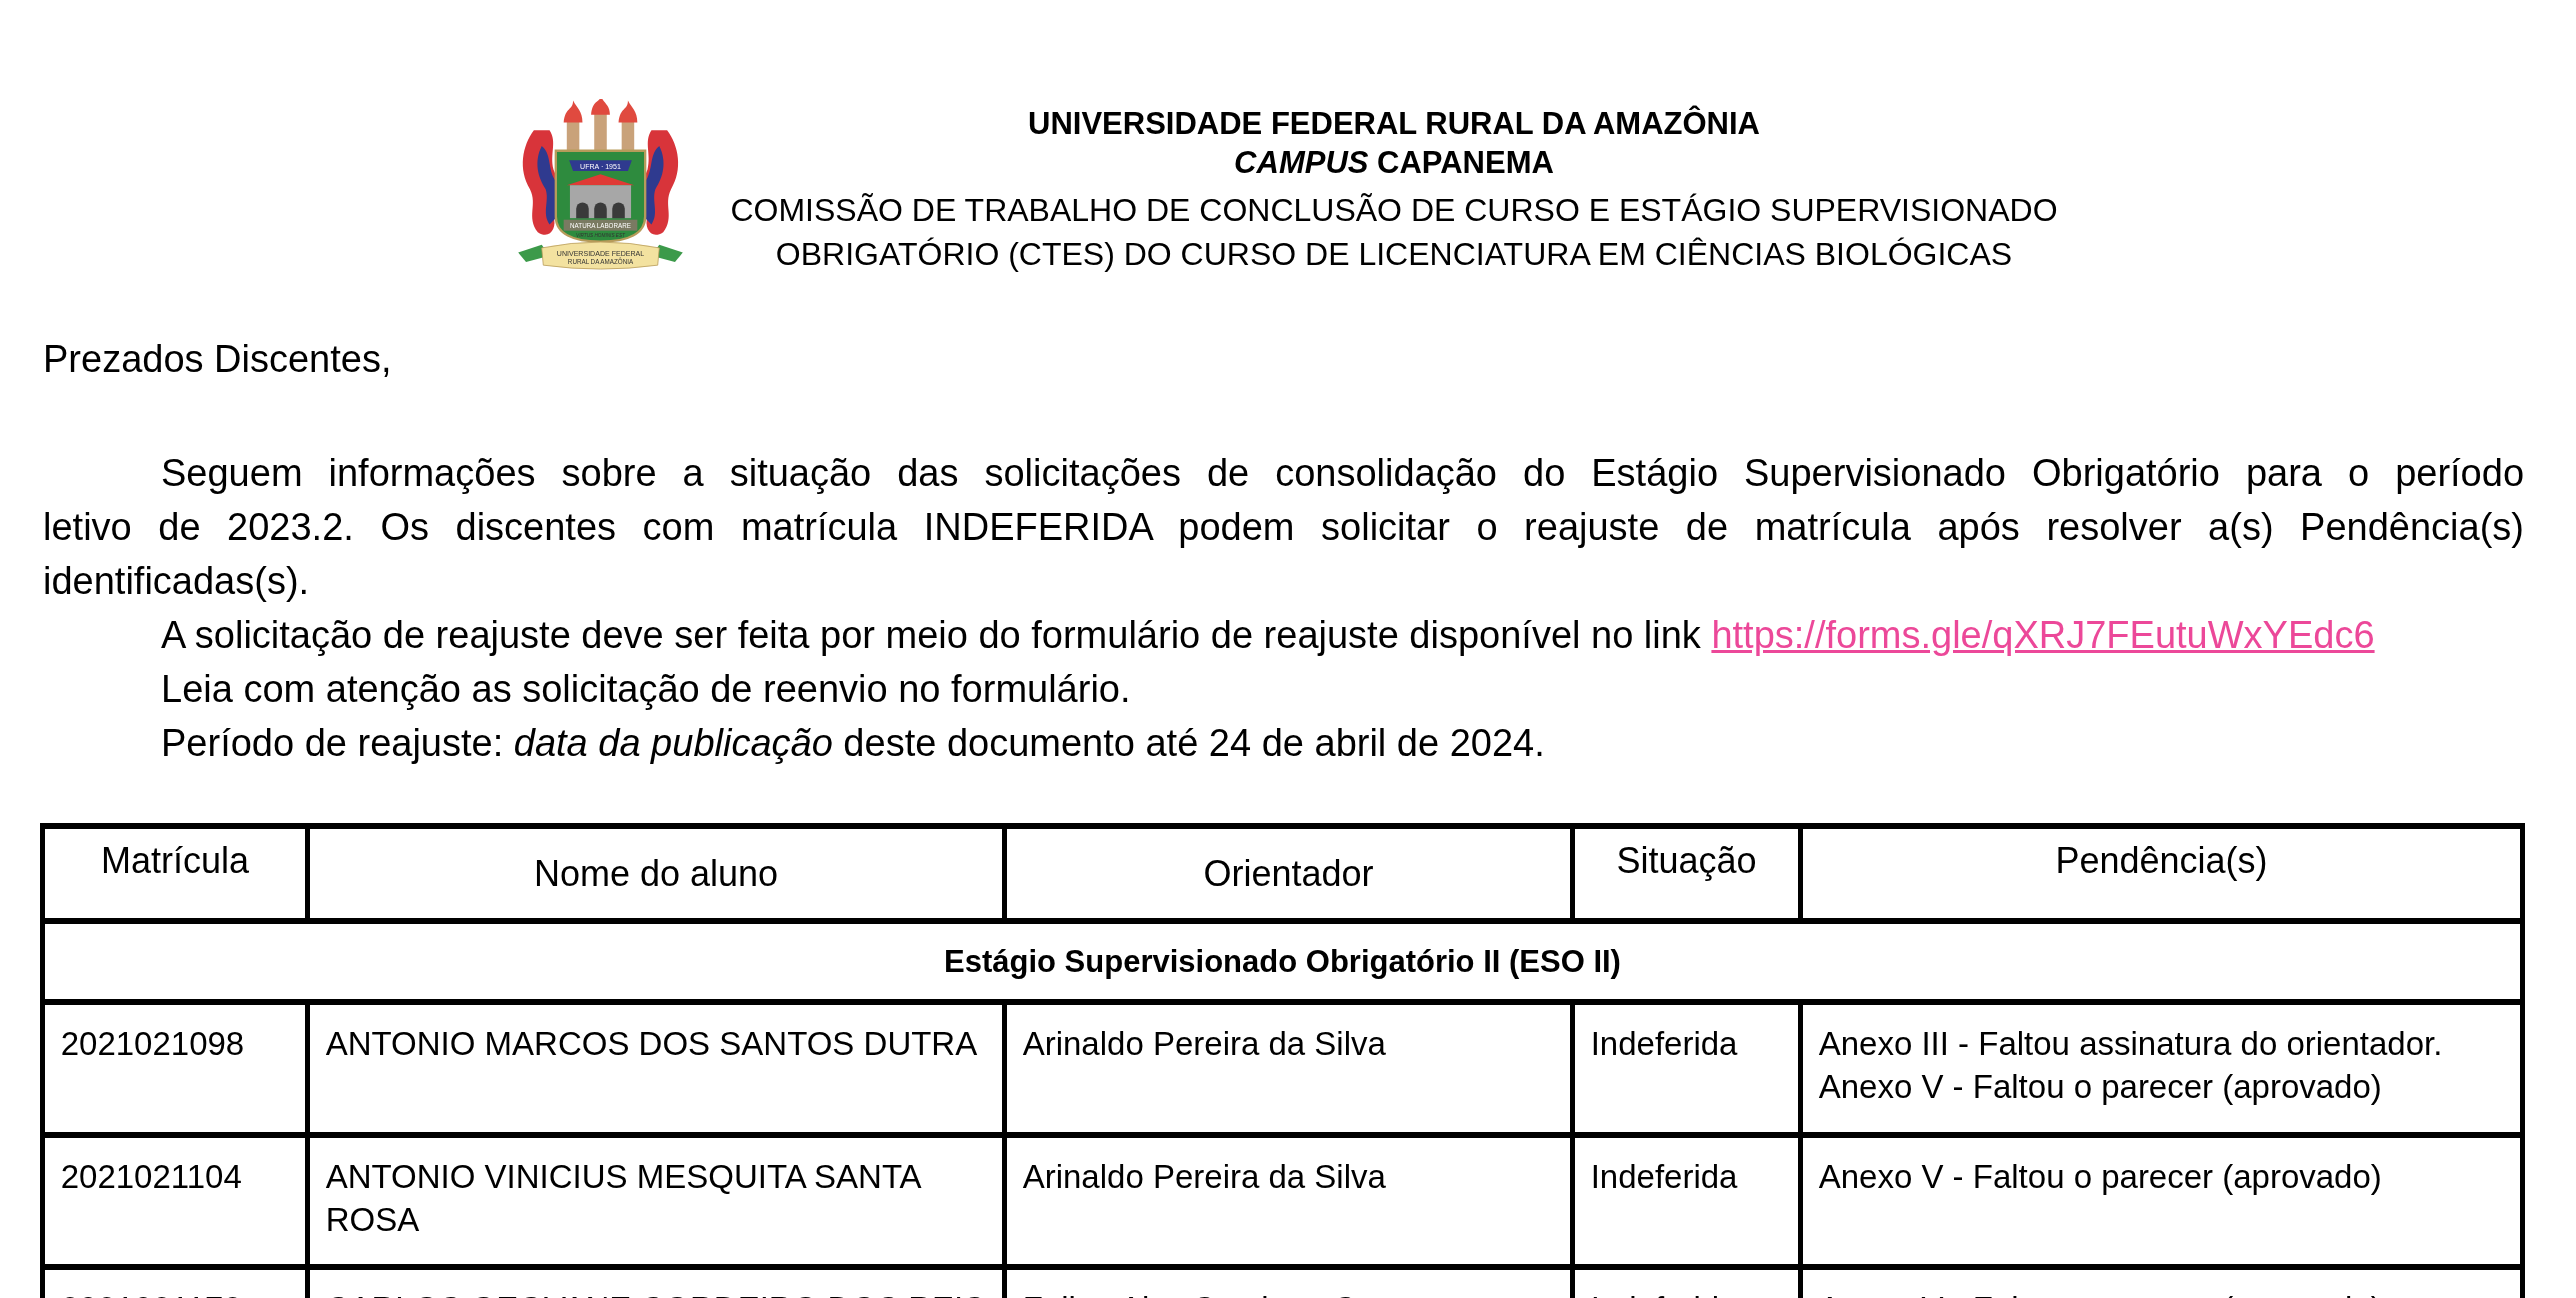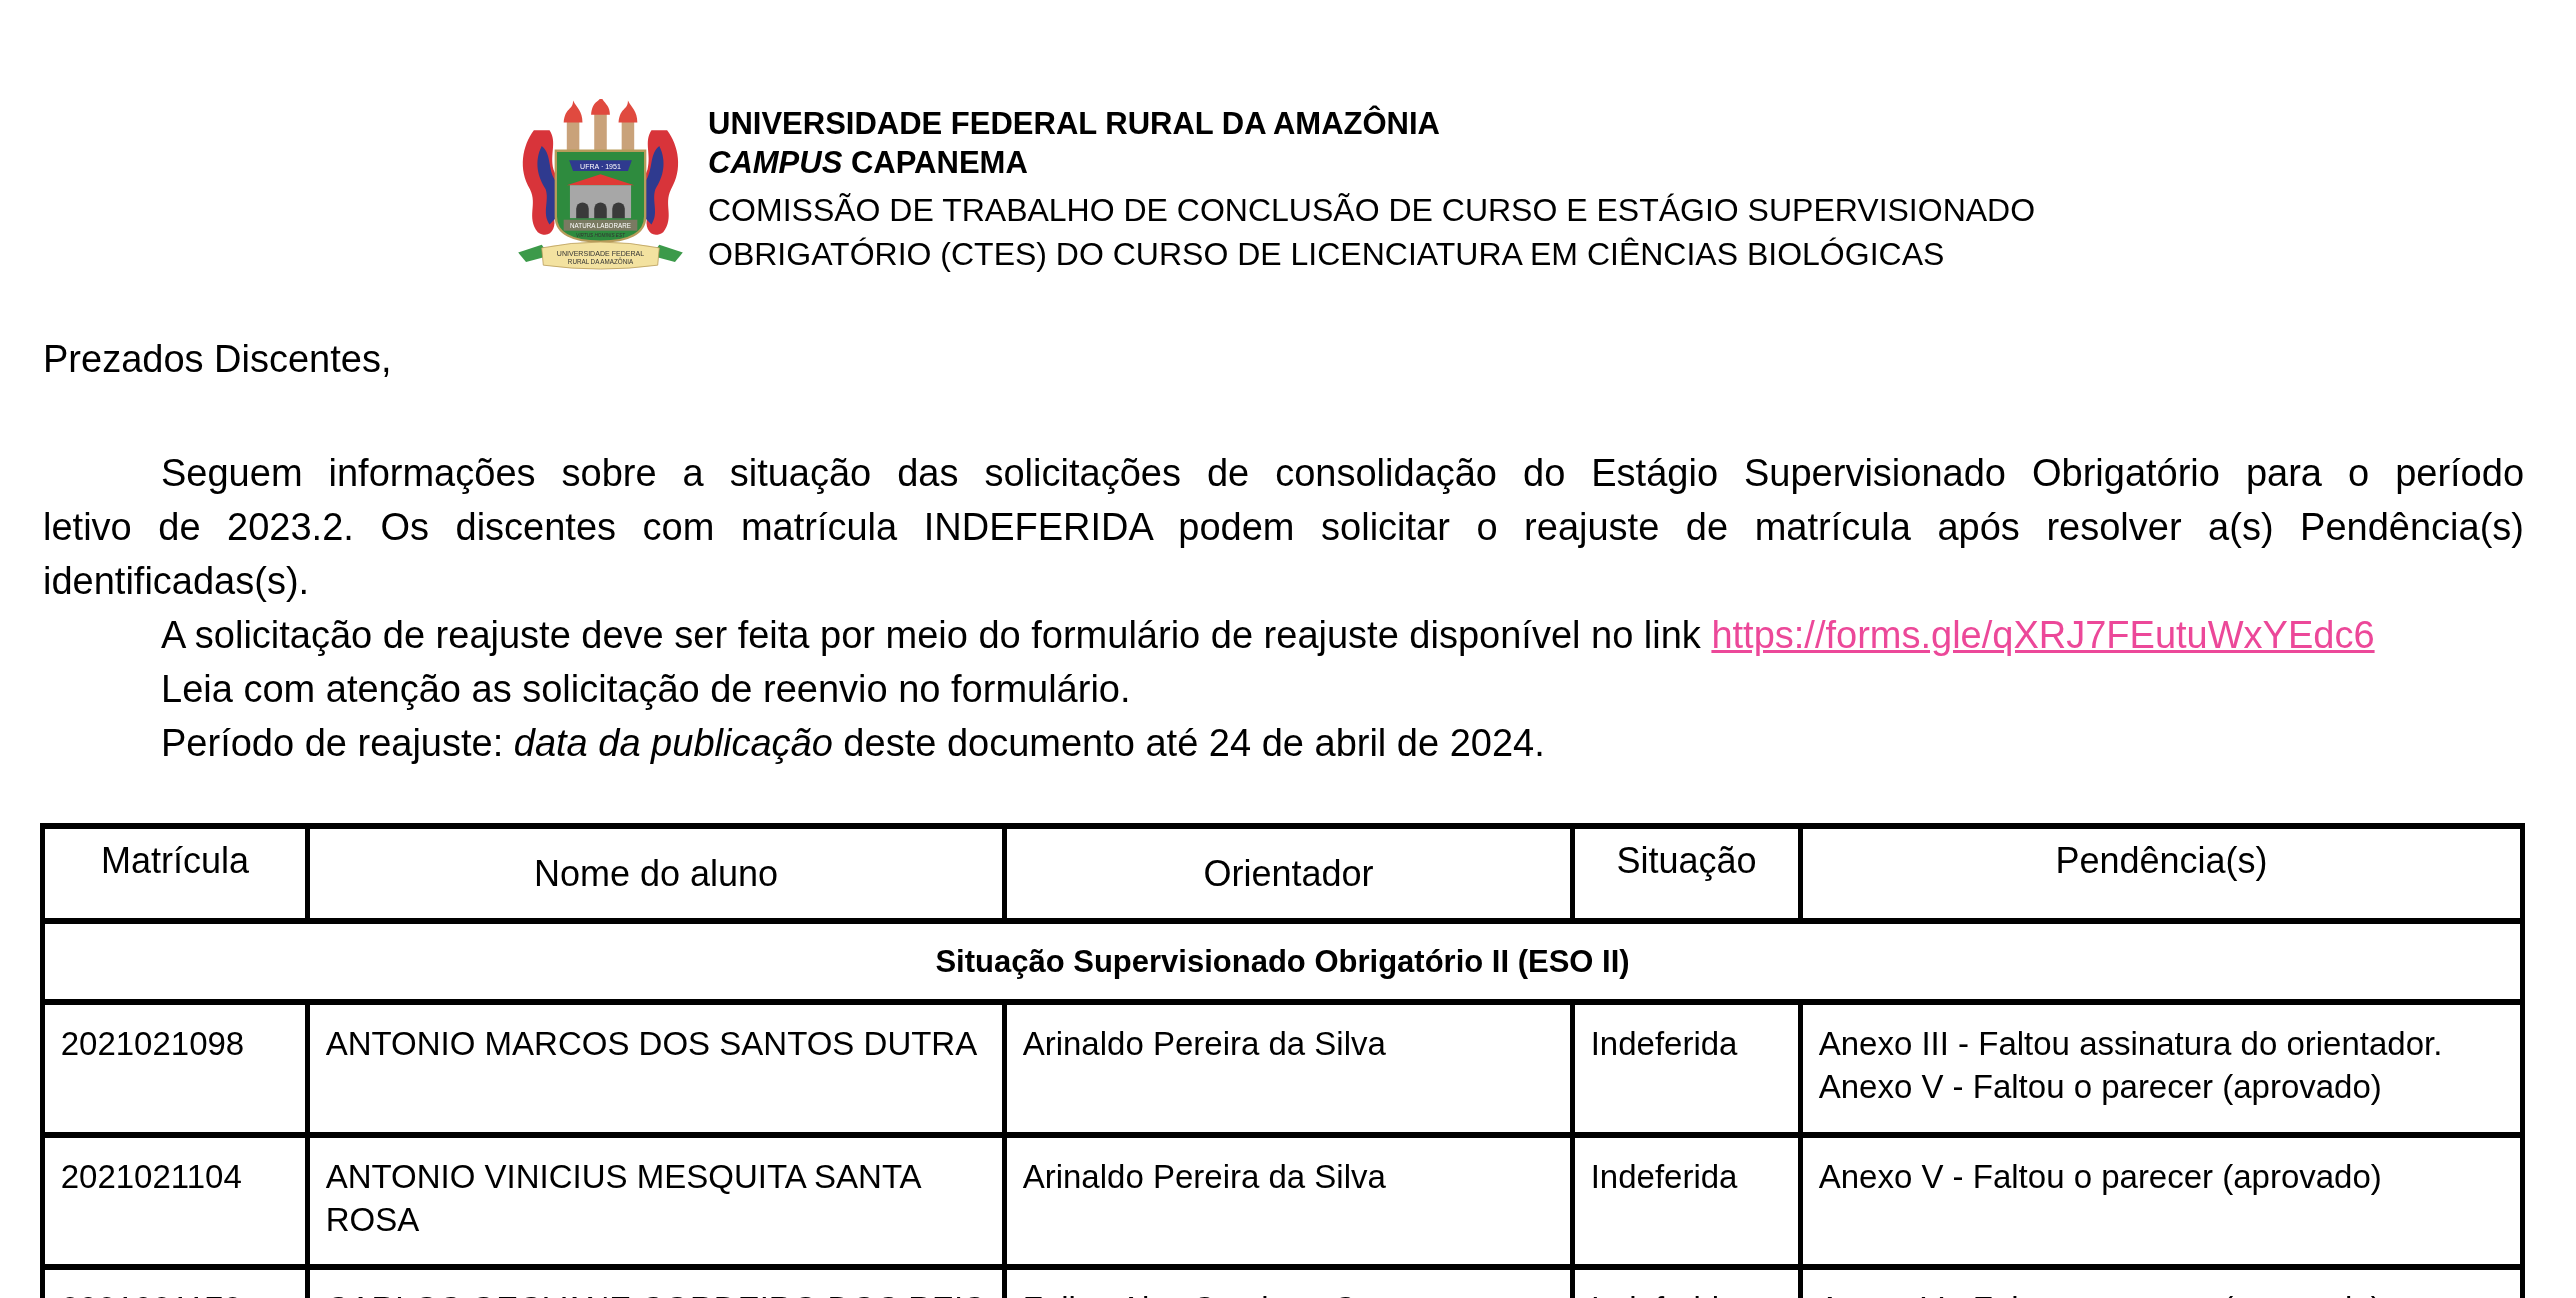--- a/index.html
+++ b/index.html
@@ -1,19 +1,19 @@
 <!DOCTYPE html>
 <html style="font-size:12.6px"><head>
 <meta charset="utf-8">
 <style>
   html, body { margin: 0; padding: 0; background: #ffffff; }
   body { width: 2576px; height: 1299px; overflow: hidden; position: relative;
          font-family: "Liberation Sans", sans-serif; color: #000; }
   .logo { position: absolute; left: 518px; top: 99px; width: 165px; height: 174px; }
-  .hdr { position: absolute; left: 708px; width: 1404px; text-align: left; font-size: 31px; line-height: 38px; white-space: nowrap; }
+  .hdr { position: absolute; left: 692px; width: 1404px; text-align: center; font-size: 31px; line-height: 38px; white-space: nowrap; }
   .hdr.b { font-weight: bold; }
   .hdr .it { font-style: italic; }
   .greet { position: absolute; left: 43px; top: 336px; font-size: 38px; line-height: 47px; }
   .para { position: absolute; left: 43px; width: 2481px; font-size: 38px; line-height: 54px; }
   .para .line { display: block; white-space: nowrap; }
   .justify { text-align: justify; text-align-last: justify; }
   .indent { padding-left: 118px; }
   b { font-weight: normal; }
   .link { color: #ec4899; text-decoration: underline; }
   table.grid { position: absolute; left: 40px; top: 823px; width: 2480px; border-collapse: collapse; table-layout: fixed; }
@@ -95,21 +95,21 @@
     <tr>
       <th class="topal">Matrícula</th>
       <th class="mid">Nome do aluno</th>
       <th class="mid">Orientador</th>
       <th class="topal">Situação</th>
       <th class="topal">Pendência(s)</th>
     </tr>
   </thead>
   <tbody>
     <tr>
-      <td class="section" colspan="5">Situação Supervisionado Obrigatório II (ESO II)</td>
+      <td class="section" colspan="5">Estágio Supervisionado Obrigatório II (ESO II)</td>
     </tr>
     <tr style="height:128px;">
       <td>2021021098</td>
       <td>ANTONIO MARCOS DOS SANTOS DUTRA</td>
       <td>Arinaldo Pereira da Silva</td>
       <td>Indeferida</td>
       <td>
         <span class="pend-line">Anexo III - Faltou assinatura do orientador.</span>
         <span class="pend-line">Anexo V - Faltou o parecer (aprovado)</span>
       </td>

